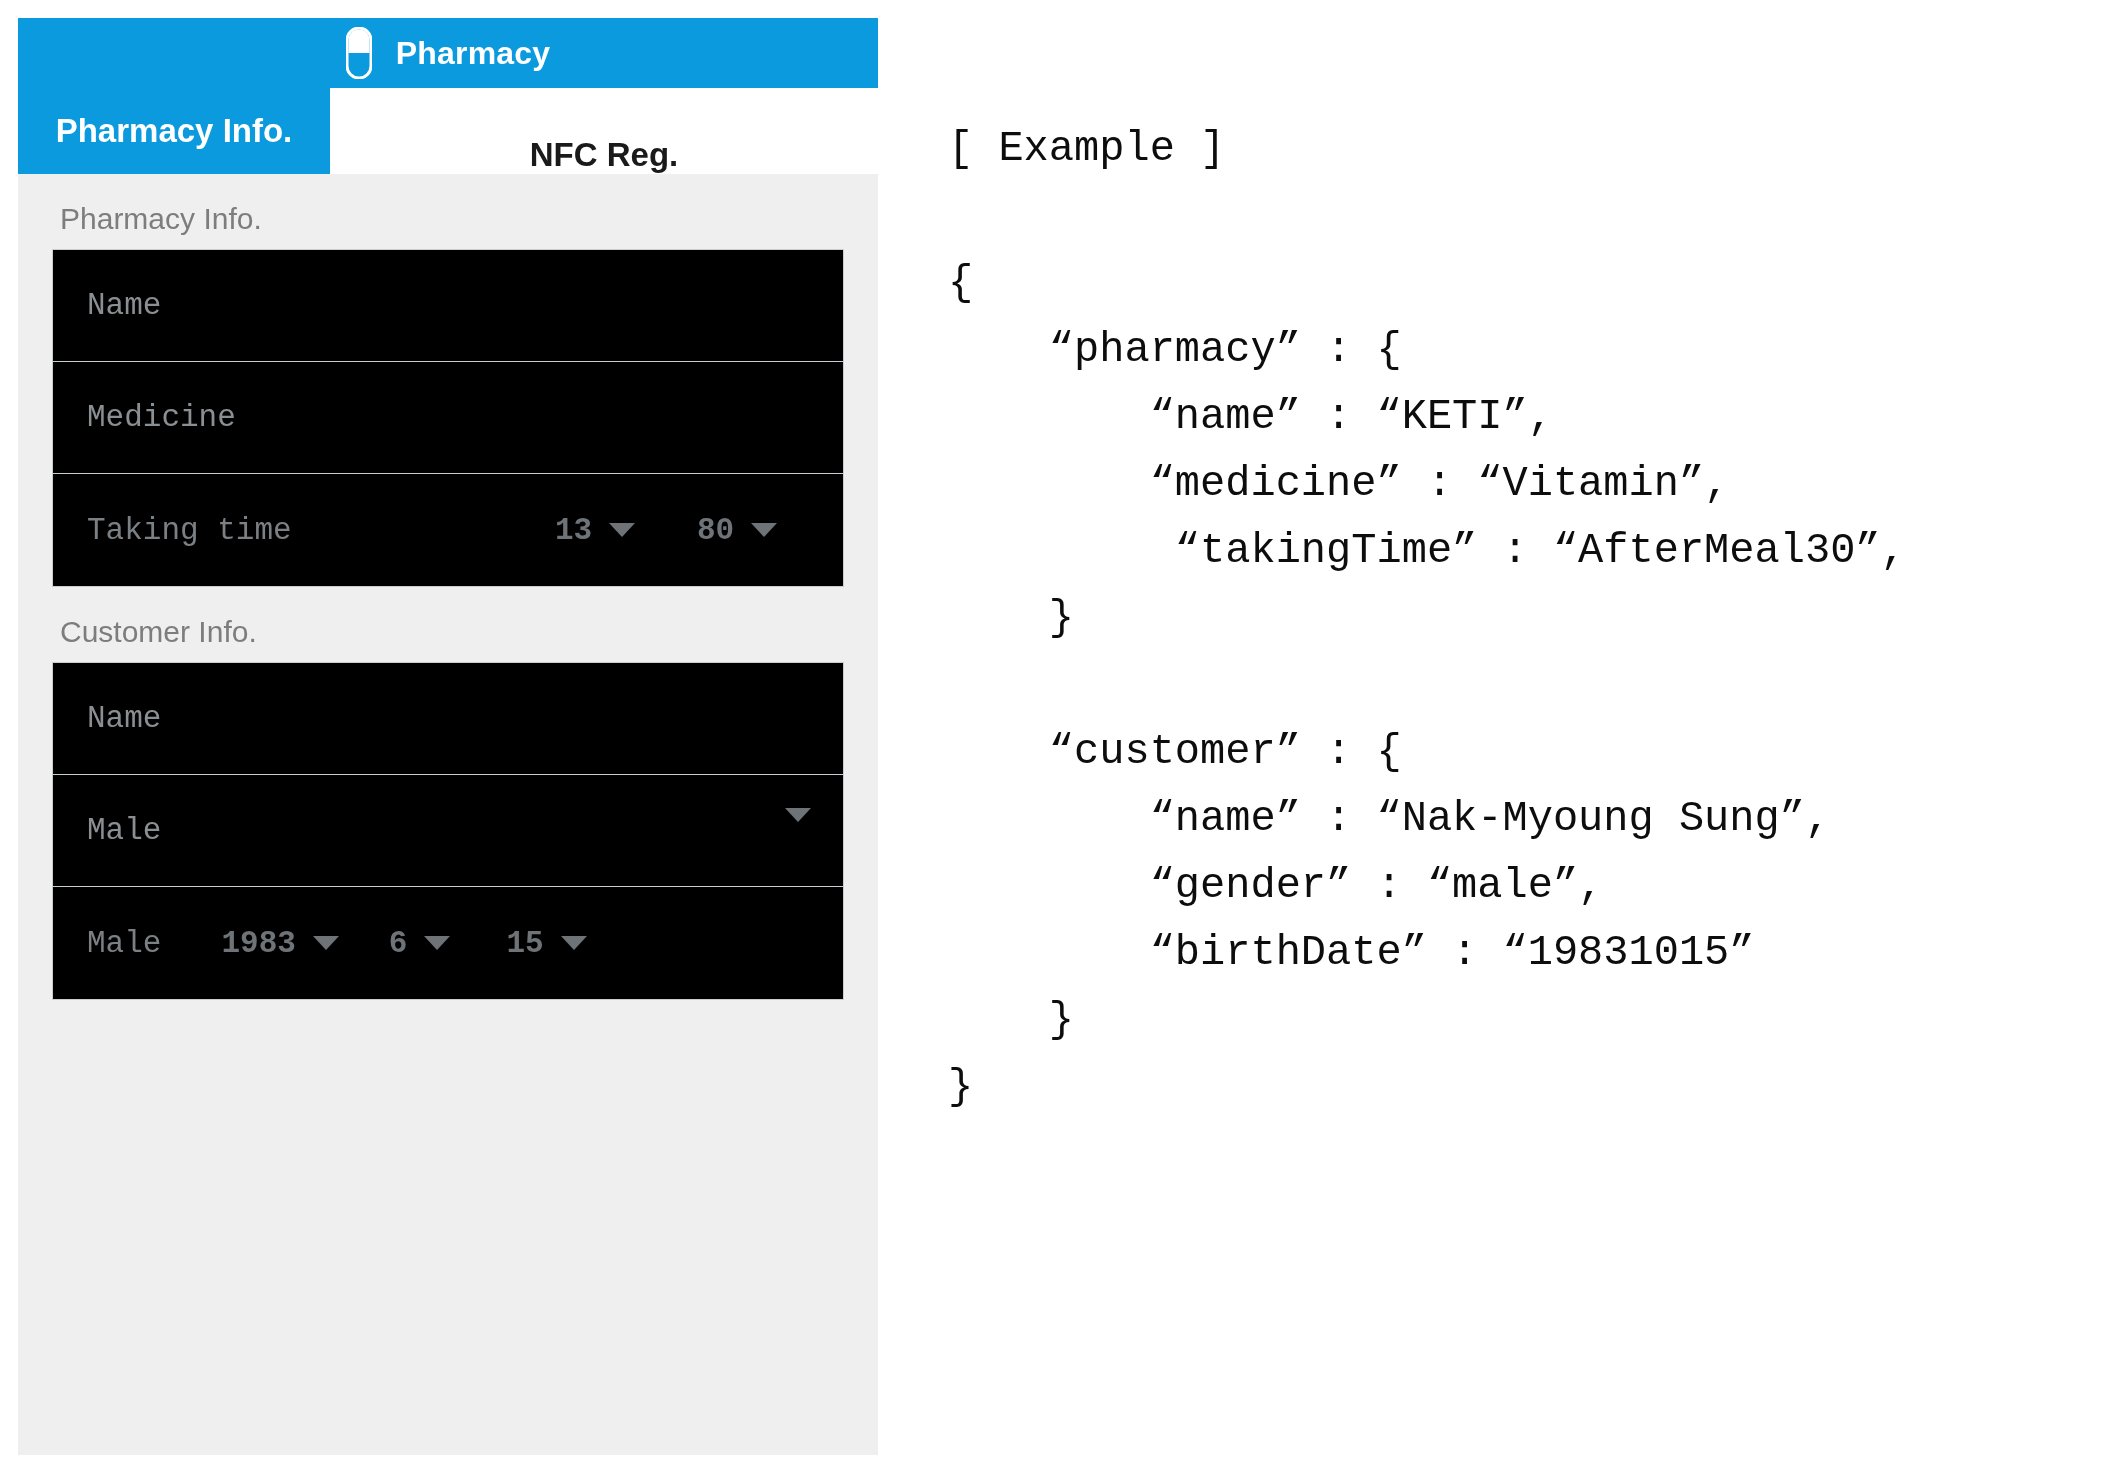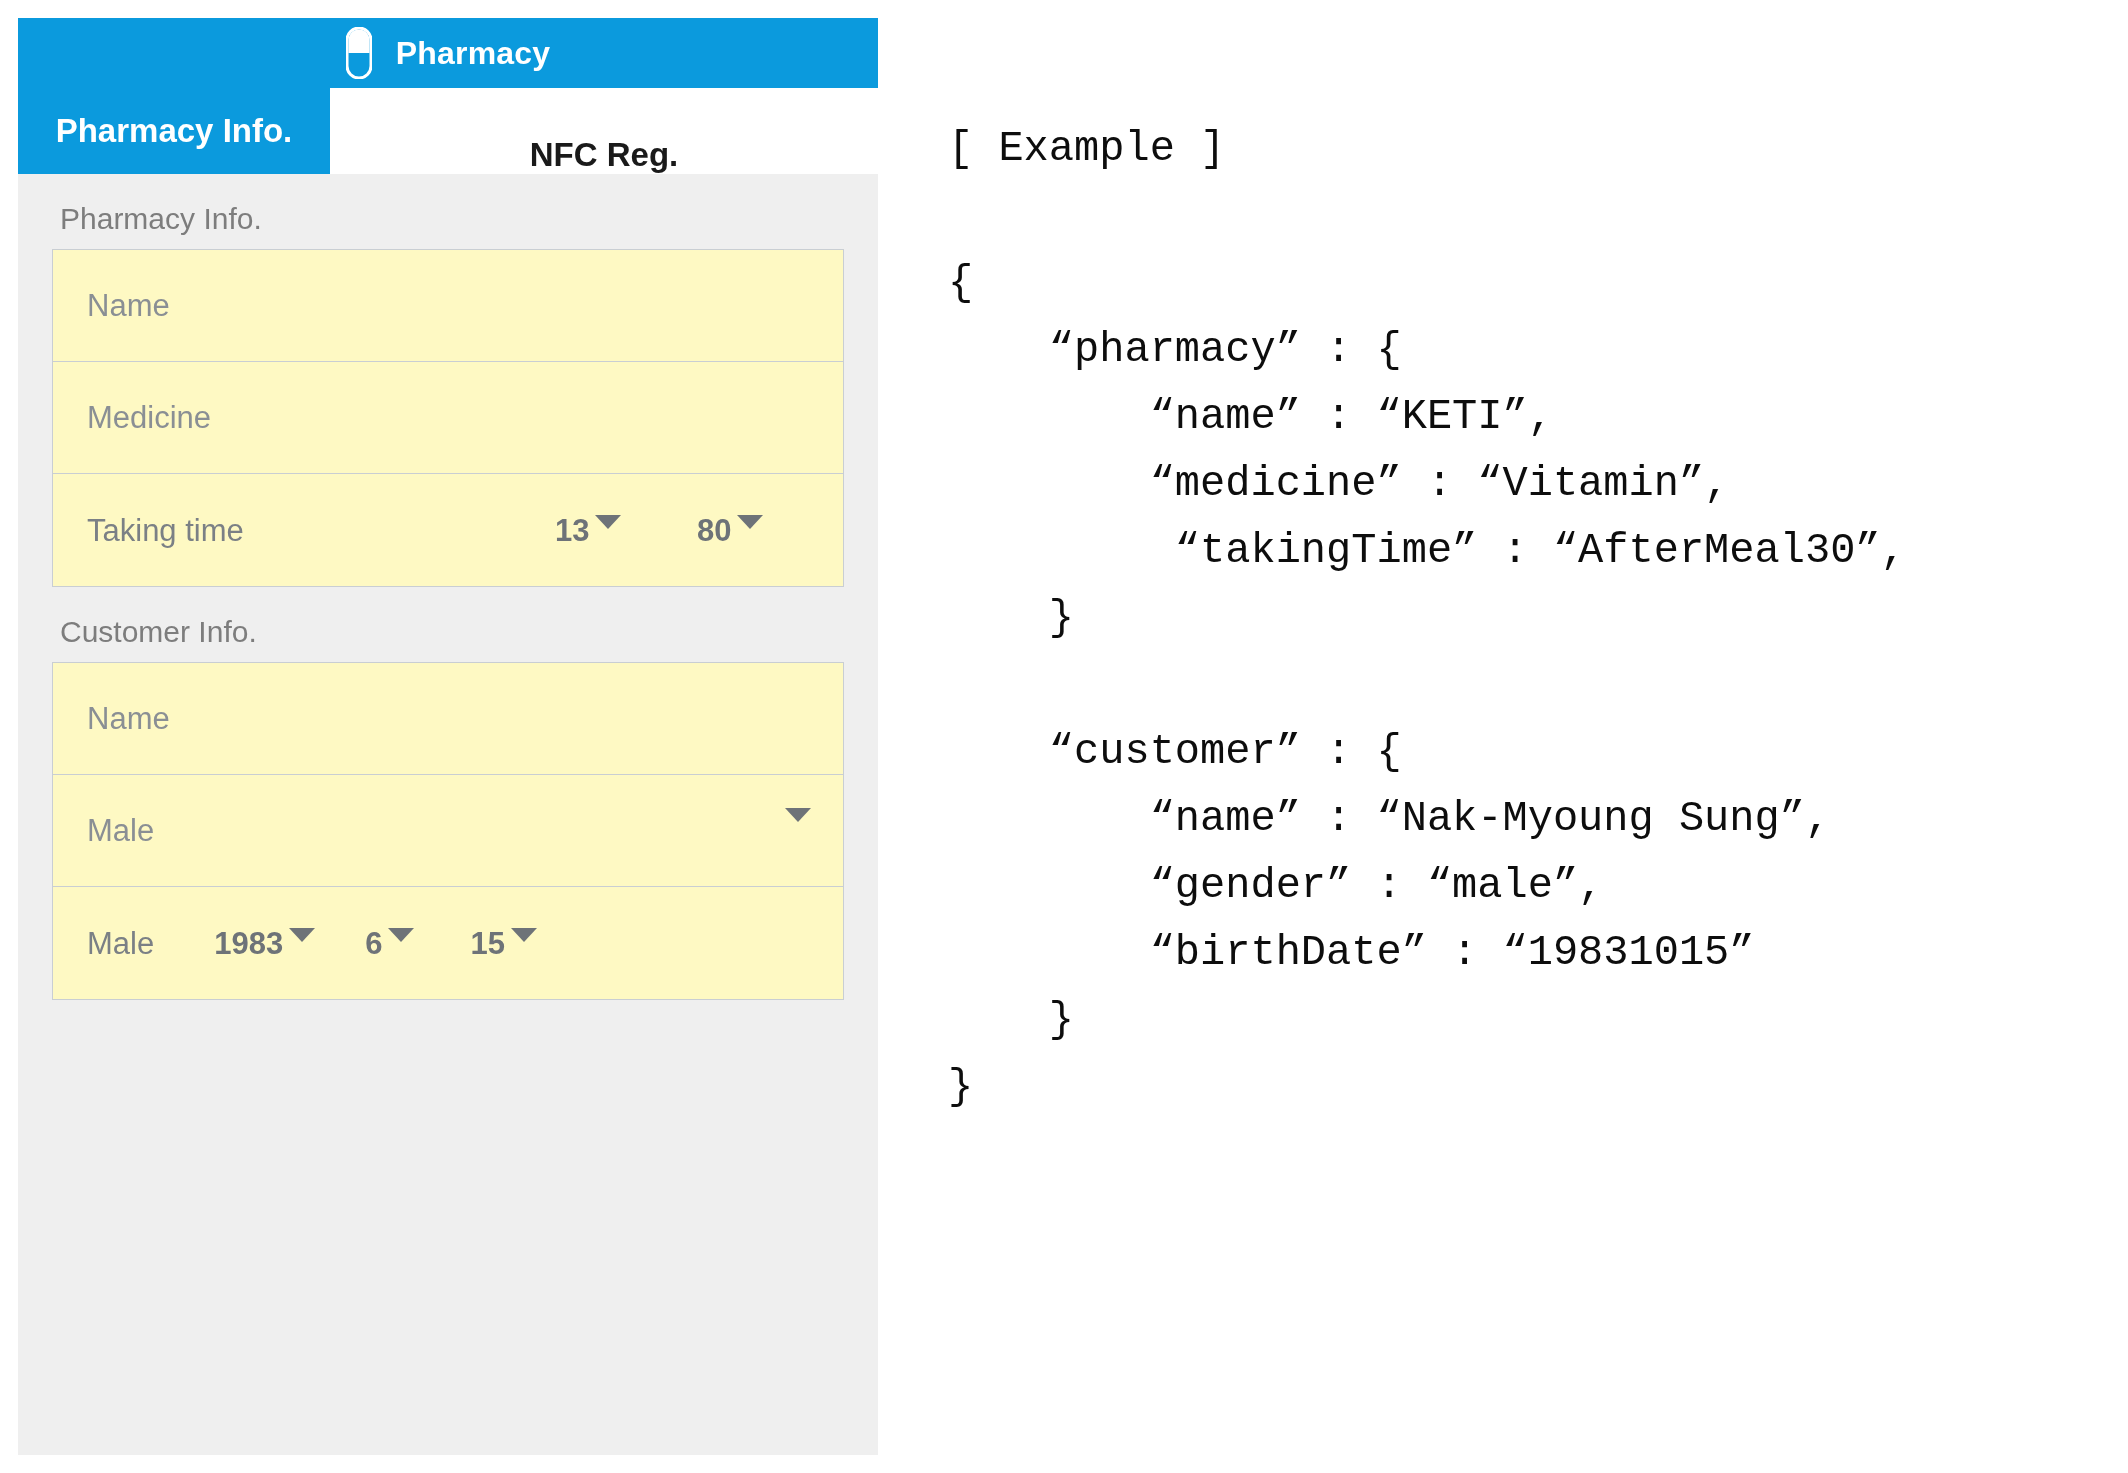--- a/index.html
+++ b/index.html
@@ -102,43 +102,44 @@
     margin: 0 34px;
     border: 1px solid #c9ced3;
     background: #fafafa;
   }
   .field-row {
     height: 112px;
     display: flex;
     align-items: center;
     padding: 0 28px 0 34px;
     border-bottom: 1px solid #c9ced3;
-    background: #fef9c3;
+    background: #000000;
     position: relative;
     cursor: text;
+    font-family: Liberation Mono, monospace;
   }
   .field-row:last-child { border-bottom: none; }
 
   .field-text {
     font-size: 31px;
     color: #8a8f94;
     line-height: 1;
   }
   .field-label {
     font-size: 31px;
     color: #7b8085;
     line-height: 1;
   }
 
   .spacer { flex: 1 1 auto; }
 
   .dd {
     display: inline-flex;
-    align-items: flex-start;
-    gap: 6px;
+    align-items: center;
+    gap: 17px;
     cursor: pointer;
     user-select: none;
   }
   .dd-val {
     font-size: 31px;
     color: #6e7378;
     font-weight: bold;
     line-height: 1;
   }
   .caret {

